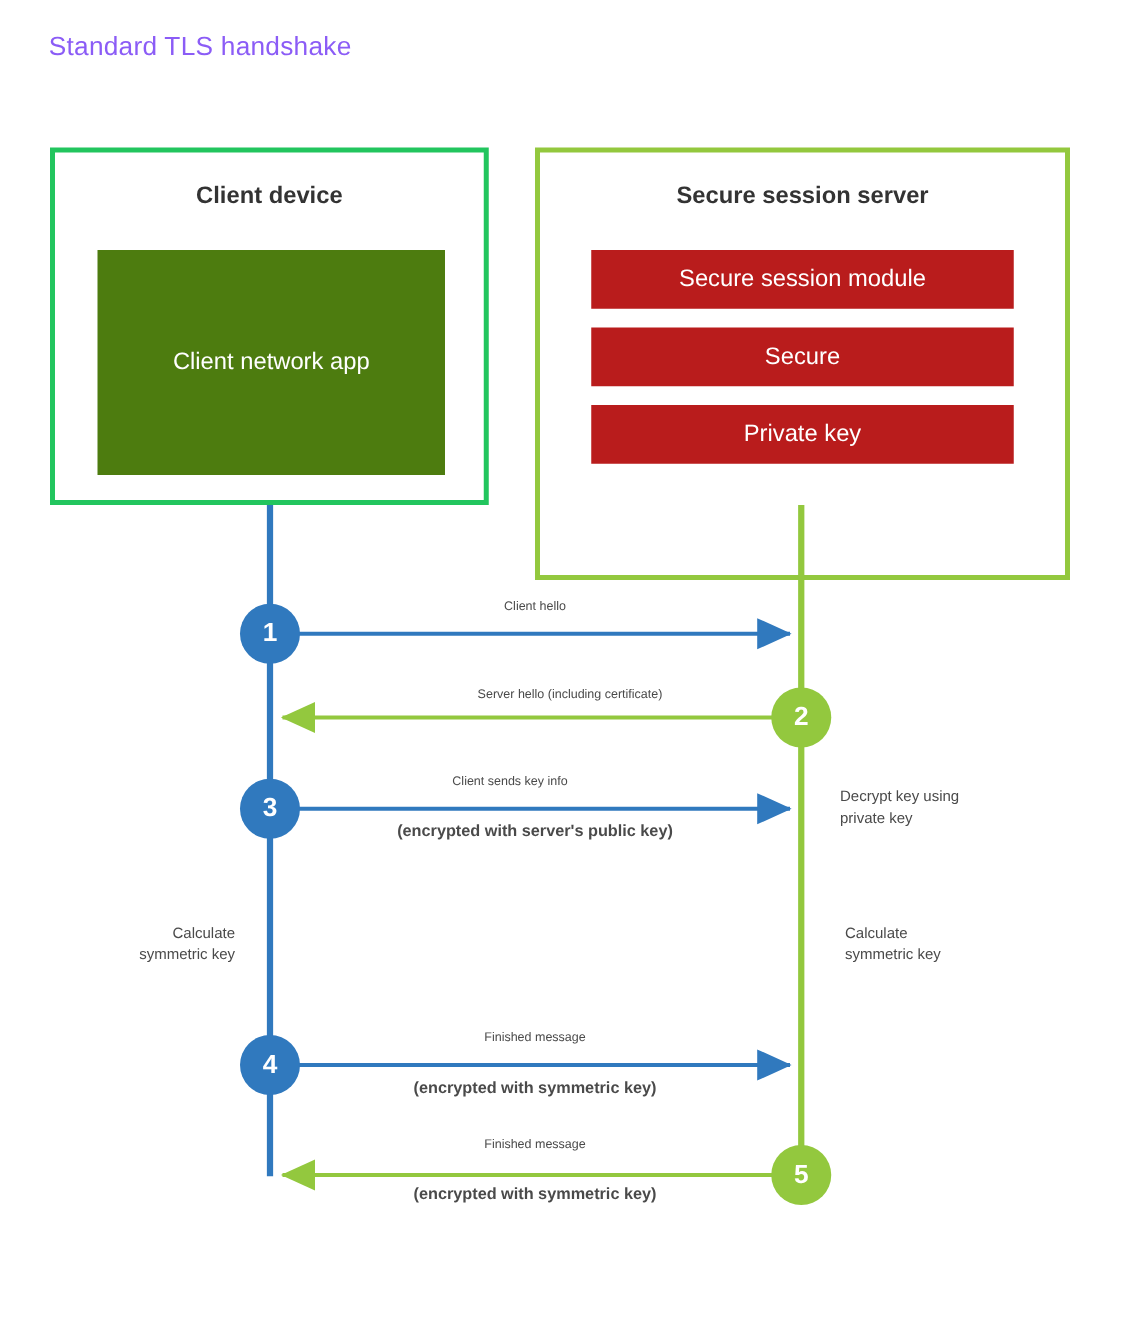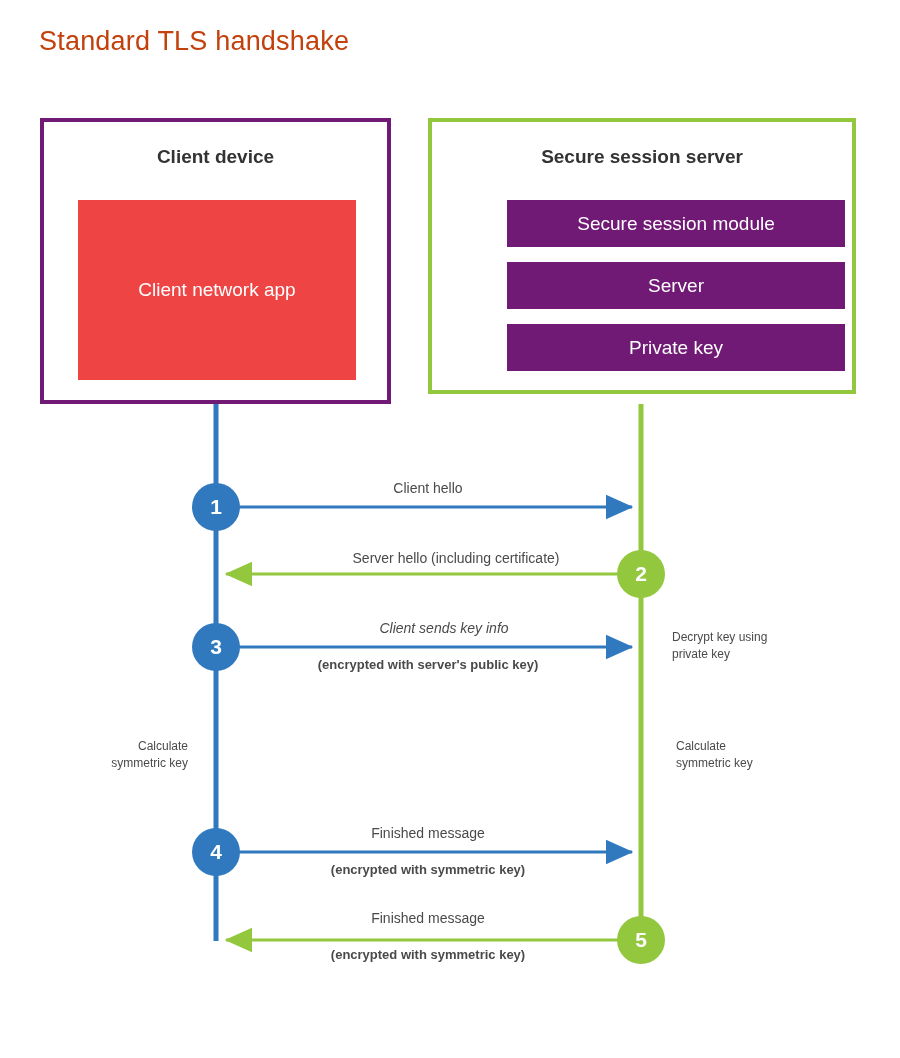--- a/index.html
+++ b/index.html
@@ -20,110 +20,109 @@
     left: 0; top: 0;
     width: 900px;
     height: 1058px;
   }
 
   
   .page-title {
     position: absolute;
     left: 39px;
     top: 26px;
-    font-size: 27px;
-    font-weight: 300;
-    color: #c2410c;
+    font-size: 21px;
+    font-weight: 300;
+    color: #8b5cf6;
     letter-spacing: 0.2px;
     white-space: nowrap;
   }
 
   
   .entity-box {
     position: absolute;
     background: #ffffff;
     box-sizing: border-box;
   }
   .entity-box.client {
     left: 40px;
     top: 118px;
     width: 351px;
     height: 286px;
-    border: 4px solid #701a75;
+    border: 4px solid #22c55e;
   }
   .entity-box.server {
     left: 428px;
     top: 118px;
     width: 428px;
-    height: 276px;
+    height: 346px;
     border: 4px solid #93c83e;
   }
   .entity-title {
     position: absolute;
     left: 0;
     right: 0;
     top: 24px;
     text-align: center;
     font-size: 19px;
     font-weight: bold;
     color: #333333;
   }
 
   
   .client-app-block {
     position: absolute;
     left: 34px;
     top: 78px;
     width: 278px;
     height: 180px;
-    background: #ef4444;
+    background: #4d7c0f;
     color: #ffffff;
     font-size: 19px;
     font-weight: 300;
     display: flex;
     align-items: center;
     justify-content: center;
     text-align: center;
     line-height: 1.32;
     padding: 0 14px;
     box-sizing: border-box;
   }
   .server-block {
     position: absolute;
     left: 41px;
     width: 338px;
     height: 47px;
-    background: #701a75;
+    background: #b91c1c;
     color: #ffffff;
     font-size: 19px;
     font-weight: 300;
     display: flex;
     align-items: center;
     justify-content: center;
     text-align: center;
-    margin-left: 34px;
   }
   .server-block.b0 { top: 78px; }
   .server-block.b1 { top: 140px; }
   .server-block.b2 { top: 202px; }
 
   
   #sequence-svg {
     position: absolute;
     left: 0;
     top: 0;
     width: 900px;
     height: 1058px;
     pointer-events: none;
   }
 
   
   .msg-label {
     position: absolute;
-    font-size: 14px;
+    font-size: 10px;
     font-weight: 300;
     color: #4a4a4a;
     white-space: nowrap;
     text-align: center;
     transform: translateX(-50%);
   }
   .msg-sub {
     position: absolute;
     font-size: 13px;
     font-weight: 700;
@@ -170,21 +169,21 @@
   <div class="page-title">Standard TLS handshake</div>
 
   <div class="entity-box client">
     <div class="entity-title">Client device</div>
     <div class="client-app-block">Client network app</div>
   </div>
 
   <div class="entity-box server">
     <div class="entity-title">Secure session server</div>
     <div class="server-block b0">Secure session module</div>
-    <div class="server-block b1">Server</div>
+    <div class="server-block b1">Secure</div>
     <div class="server-block b2">Private key</div>
   </div>
 
   <svg id="sequence-svg" viewBox="0 0 900 1058" width="900" height="1058" xmlns="http://www.w3.org/2000/svg">
     <defs>
       <marker id="arrow-blue" markerWidth="9" markerHeight="9" refX="8.2" refY="4.5" orient="auto" markerUnits="strokeWidth">
         <path d="M0,0.6 L8.6,4.5 L0,8.4 Z" fill="#3079be"></path>
       </marker>
       <marker id="arrow-green" markerWidth="9" markerHeight="9" refX="8.2" refY="4.5" orient="auto" markerUnits="strokeWidth">
         <path d="M0,0.6 L8.6,4.5 L0,8.4 Z" fill="#93c83e"></path>
@@ -206,21 +205,21 @@
     <line x1="639" y1="940" x2="226" y2="940" stroke="#93c83e" stroke-width="3.2" marker-end="url(#arrow-green)"></line>
   </svg>
 
   <div class="step-circle blue" style="left:216px; top:507px;">1</div>
   <div class="msg-label" style="left:428px; top:480px;">Client hello</div>
 
   <div class="step-circle green" style="left:641px; top:574px;">2</div>
   <div class="msg-label" style="left:428px; top:550px;margin-left:28px;">Server hello (including certificate)</div>
 
   <div class="step-circle blue" style="left:216px; top:647px;">3</div>
-  <div class="msg-label" style="left:444px; top:620px;font-style:italic;">Client sends key info</div>
+  <div class="msg-label" style="left:408px; top:620px;">Client sends key info</div>
   <div class="msg-sub" style="left:428px; top:657px;">(encrypted with server's public key)</div>
   <div class="side-note left-align" style="left:672px; top:629px;">Decrypt key using
 private key</div>
 
   <div class="side-note right-align" style="left:188px; top:738px;">Calculate
 symmetric key</div>
   <div class="side-note left-align" style="left:676px; top:738px;">Calculate
 symmetric key</div>
 
   <div class="step-circle blue" style="left:216px; top:852px;">4</div>

